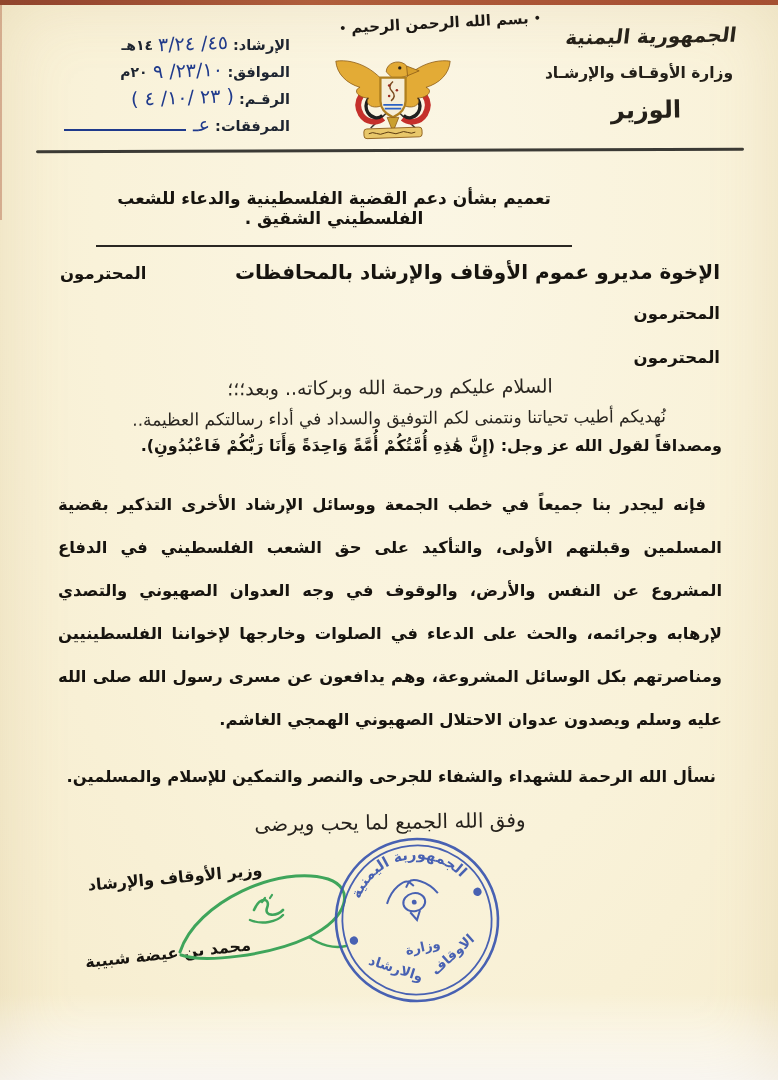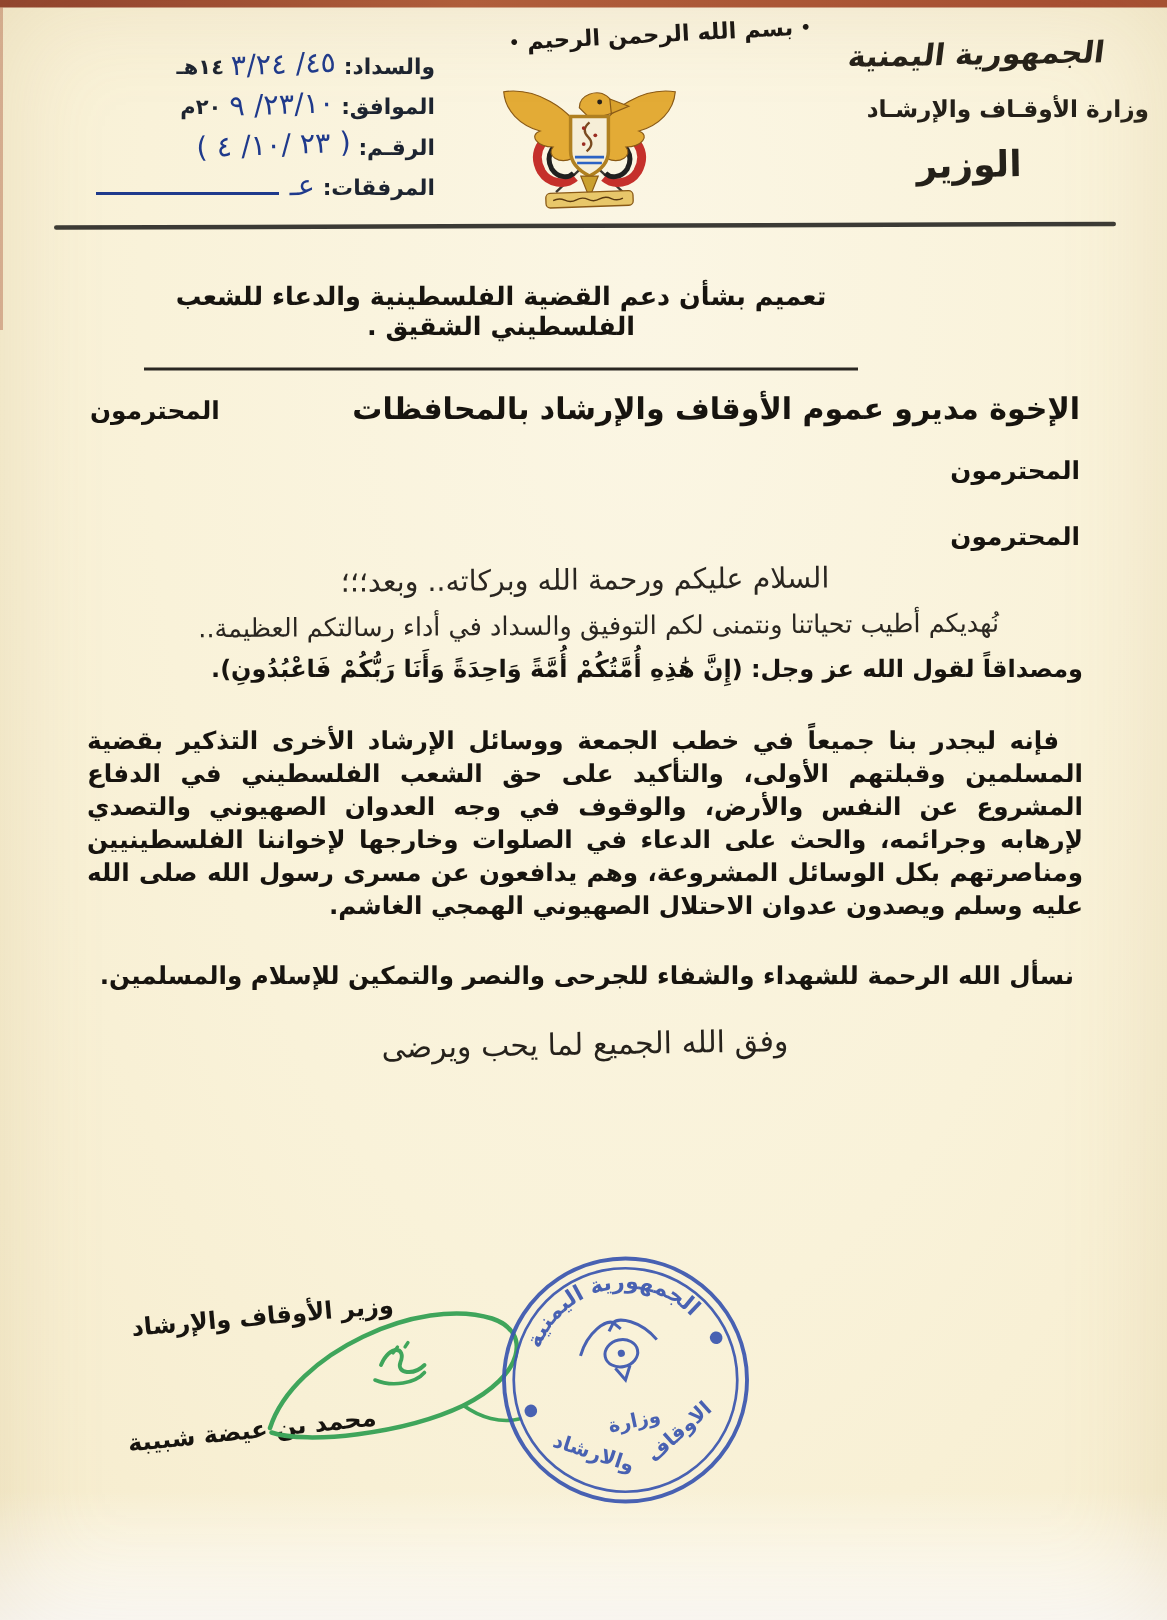--- a/index.html
+++ b/index.html
@@ -36,21 +36,21 @@
   }
   .bismillah .dot{ font-size:11px; vertical-align:middle; padding:0 5px; }
 
   .emblem{ position:absolute; top:50px; left:330px; }
 
   .hdr-republic{
     position:absolute; top:24px; right:16px; width:222px; text-align:center;
     font-size:20px; font-weight:bold; color:#242019; transform:skewX(-8deg) rotate(-1deg);
   }
   .hdr-ministry{
-    position:absolute; top:64px; right:12px; width:230px; 
+    position:absolute; top:64px; right:24px; width:230px; text-align:center;
     font-size:15.5px; font-weight:bold; color:#242019;
   }
   .hdr-minister{
     position:absolute; top:96px; right:72px; width:120px; text-align:center;
     font-size:24px; font-weight:600; color:#242019; transform:rotate(-1deg);
   }
   .hdr-rule{
     position:absolute; top:149px; left:36px; width:708px; height:3px;
     background:#3b3a35; border-radius:2px; transform:rotate(-0.2deg);
   }
@@ -92,21 +92,21 @@
     text-align:right; font-size:17px; font-weight:500; color:#2a2620;
     padding-right:56px; margin-bottom:8px; transform:rotate(-0.4deg);
   }
   .quran{ text-align:right; font-size:16px; font-weight:bold; color:#17140f; margin-bottom:8px; }
   .hadith{
     font-size:16.5px; font-weight:bold; color:#17140f;
     line-height:37px; text-align:justify; text-align-last:center; margin-bottom:8px;
   }
   .paragraph{
     font-size:16.4px; font-weight:bold; color:#17140f;
-    line-height:22px; text-align:justify; text-align-last:right; text-indent:16px;margin-top:28px;
+    line-height:43px; text-align:justify; text-align-last:right; text-indent:16px;margin-top:28px;
   }
   .dua{
     font-size:16.4px; font-weight:bold; color:#17140f;
     line-height:32.5px; text-align:right; text-indent:6px;margin-top:20px;
   }
   .closing{
     text-align:center; font-size:20px; font-weight:500; color:#26221c;
     margin-top:16px; transform:rotate(-1deg);
   }
 
@@ -178,21 +178,21 @@
     </svg>
   </div>
 
   <div class="hdr-republic">الجمهورية اليمنية</div>
   <div class="hdr-ministry">وزارة الأوقـاف والإرشـاد</div>
   <div class="hdr-minister">الوزير</div>
   <div class="hdr-rule"></div>
 
   <div class="fields">
     <div class="field-row">
-      <span class="field-label">والسداد:</span>
+      <span class="field-label">الإرشاد:</span>
       <span class="hand">٤٥/ ٣/٢٤</span>
       <span class="field-suffix">١٤هـ</span>
     </div>
     <div class="field-row">
       <span class="field-label">الموافق:</span>
       <span class="hand">٢٣/١٠/ ٩</span>
       <span class="field-suffix">٢٠م</span>
     </div>
     <div class="field-row">
       <span class="field-label">الرقـم:</span>

